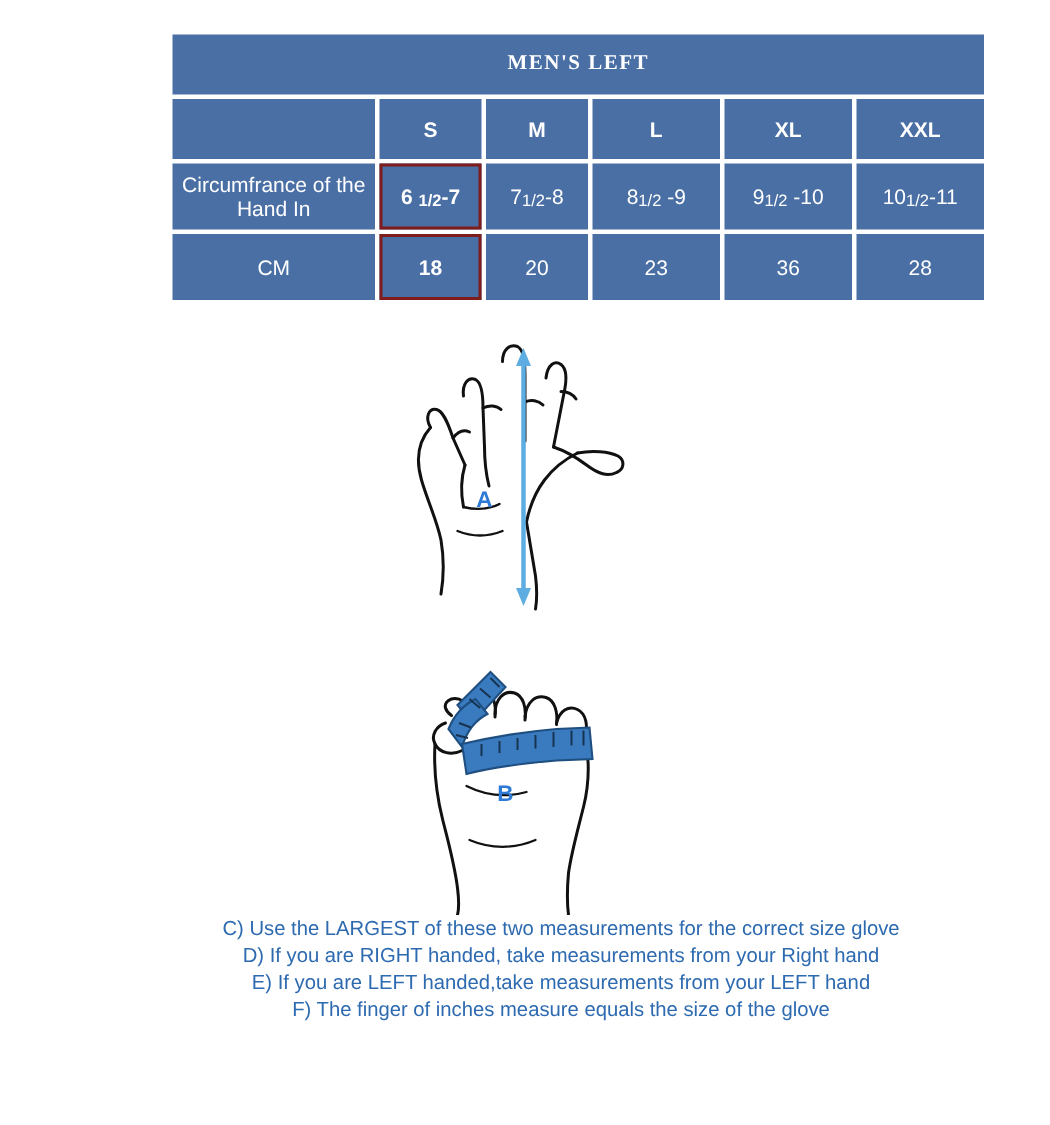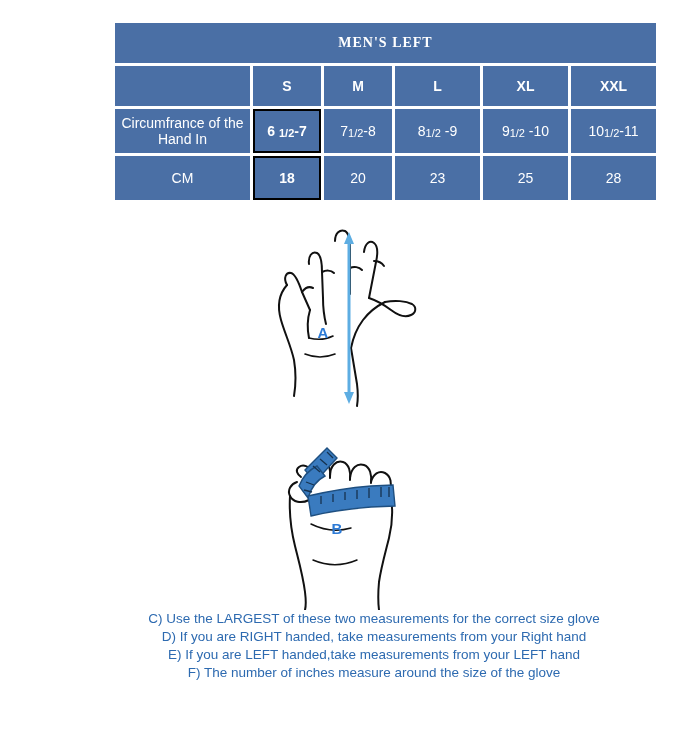--- a/index.html
+++ b/index.html
@@ -74,21 +74,21 @@
   td.val {
     font-size: 15px;
     height: 48px;
   }
   td.val-cm {
     font-size: 15px;
     height: 40px;
   }
   td.sel {
     background: #4a6fa5;
-    border: 2px solid #000000;
+    border: 2px solid #7f1d1d;
     font-weight: bold;
   }
   .frac {
     font-size: 11px;
     vertical-align: baseline;
     position: relative;
     top: 1px;
   }
   .num-a { font-weight: inherit; }
 
@@ -173,21 +173,21 @@
           <td class="val"><span>7</span><span class="frac">1/2</span><span>-8</span></td>
           <td class="val"><span>8</span><span class="frac">1/2</span><span> -9</span></td>
           <td class="val"><span>9</span><span class="frac">1/2</span><span> -10</span></td>
           <td class="val"><span>10</span><span class="frac">1/2</span><span>-11</span></td>
         </tr>
         <tr>
           <td class="rowlabel-center">CM</td>
           <td class="val-cm sel">18</td>
           <td class="val-cm">20</td>
           <td class="val-cm">23</td>
-          <td class="val-cm">25</td>
+          <td class="val-cm">36</td>
           <td class="val-cm">28</td>
         </tr>
       </tbody>
     </table>
   </div>
 
 
   <div class="illus-a">
     <svg width="170" height="180" viewBox="0 0 170 180" xmlns="http://www.w3.org/2000/svg">
       <g fill="none" stroke="#111111" stroke-width="2" stroke-linecap="round" stroke-linejoin="round">
@@ -275,16 +275,16 @@
       </g>
 
       <text class="measure-label" x="62" y="104" text-anchor="middle">B</text>
     </svg>
   </div>
 
   <div class="footer-notes">
     <div>C) Use the LARGEST of these two measurements for the correct size glove</div>
     <div>D) If you are RIGHT handed, take measurements from your Right hand</div>
     <div>E) If you are LEFT handed,take measurements from your LEFT hand</div>
-    <div>F) The number of inches measure around the size of the glove</div>
+    <div>F) The finger of inches measure equals the size of the glove</div>
   </div>
 
 </div>
 
 </body></html>

